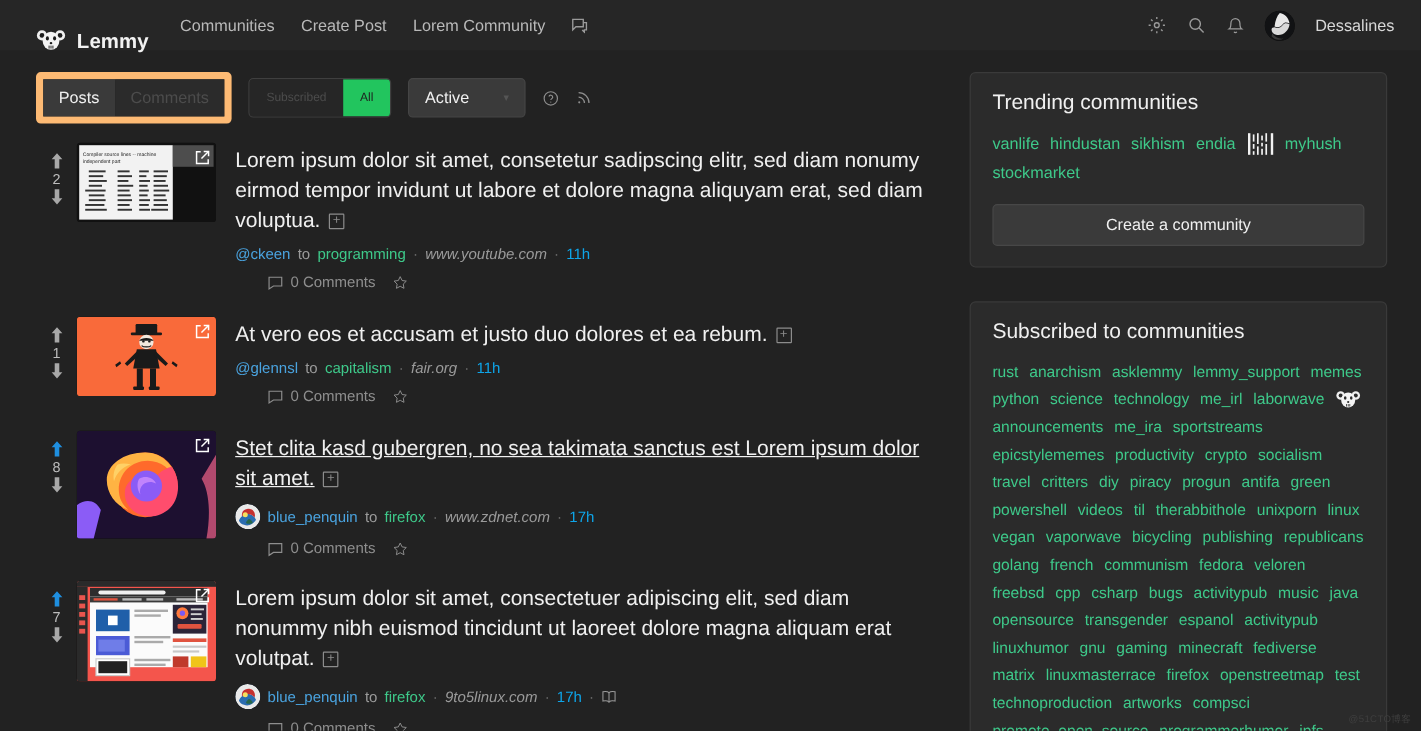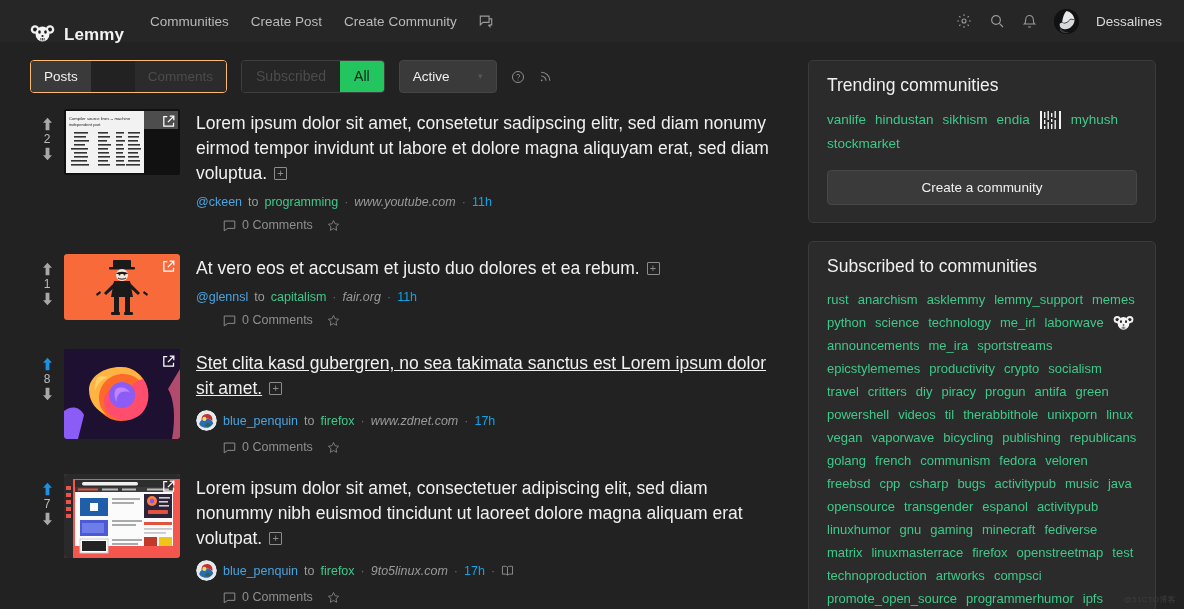--- a/index.html
+++ b/index.html
@@ -37,28 +37,28 @@
   }
   .user-name { font-size:13.5px; color:#d8d8d8; cursor:pointer; }
 
   
   .page { display:flex; padding:18px 24px 0 30px; gap:22px; }
   .main-col { width:756px; flex:none; }
   .side-col { width:348px; flex:none; }
 
   
   .filterbar { display:flex; align-items:center; gap:14px; margin-bottom:16px; }
-  .btn-group { display:flex; border:1px solid #fdba74; border-radius:4px; overflow:hidden;gap:44px; }
+  .btn-group { display:flex; border:6px solid #fdba74; border-radius:4px; overflow:hidden; }
   .btn-group .gbtn {
     font-size:13.5px; padding:7px 13px; cursor:pointer; background:#2b2b2b;
     color:#4c4c4c; border:none; font-family:inherit; line-height:17px;
   }
   .btn-group .gbtn.active { background:#3a3a3a; color:#f0f0f0; }
   .btn-group2 { display:flex; border:1px solid #3f3f3f; border-radius:4px; overflow:hidden; }
-  .btn-group2 .gbtn { font-size:14px; padding:7px 14px; cursor:pointer; background:#262626;
+  .btn-group2 .gbtn { font-size:10px; padding:7px 14px; cursor:pointer; background:#262626;
     color:#4c4c4c; border:none; font-family:inherit; line-height:17px; }
   .btn-group2 .gbtn.active { background:#22c55e; color:#1e1e1e; font-weight:400; }
   .sort-select {
     background:#3a3a3a; color:#f0f0f0; border:1px solid #454545; border-radius:4px;
     font-size:13.5px; padding:7px 13px; width:98px; display:flex; align-items:center;
     justify-content:space-between; cursor:pointer; line-height:17px;
   }
   .sort-caret { color:#555; font-size:9px; }
   .small-icon { color:#8d8d8d; cursor:pointer; display:flex; align-items:center; }
 
@@ -97,21 +97,21 @@
   .meta .dot { color:#6d6d6d; }
   .meta .domain { font-style:italic; color:#9a9a9a; cursor:pointer; }
   .meta .time { color:#0ea5e9; }
   .meta .to { color:#9a9a9a; }
   .actions { display:flex; align-items:center; gap:14px; margin-top:9px; font-size:12.5px; color:#8e8e8e;padding-left:27px; }
   .actions .act { display:flex; align-items:center; gap:6px; cursor:pointer; }
 
   
   .card {
     background:#2b2b2b; border:1px solid #3a3a3a; border-radius:5px;
-    padding:14px 18px 17px 18px; margin-bottom:18px;
+    padding:14px 18px 17px 18px; margin-bottom:28px;
   }
   .card-title { font-size:17.5px; color:#f0f0f0; font-weight:400; margin:0 0 13px 0; }
   .comm-list { display:flex; flex-wrap:wrap; align-items:center; gap:3px 9px; line-height:20px; }
   .comm-link { color:#3ec98a; font-size:13.5px; text-decoration:none; cursor:pointer; }
   .create-btn {
     display:block; width:100%; margin-top:16px; background:#3a3a3a; border:1px solid #474747;
     border-radius:4px; color:#f0f0f0; font-size:13.5px; font-family:inherit;
     padding:9px 0; cursor:pointer;
   }
   .sub-list { display:flex; flex-wrap:wrap; align-items:center; gap:4px 9px; line-height:19px; }
@@ -142,21 +142,21 @@
         <rect x="24.2" y="30" width="1.6" height="5" fill="#1c1c1c"></rect>
         <rect x="27.4" y="30" width="1.6" height="5" fill="#1c1c1c"></rect>
       </svg>
     </span>
     <span class="brand-name">Lemmy</span>
   </div>
 
   <div class="nav-links">
     <a class="nav-link">Communities</a>
     <a class="nav-link">Create Post</a>
-    <a class="nav-link">Create Community</a>
+    <a class="nav-link">Lorem Community</a>
     <span class="nav-icon-btn">
       <svg width="14" height="14" viewBox="0 0 16 16" fill="none" stroke="#9a9a9a" stroke-width="1.3">
         <path d="M1.5 2.5h10v7h-7l-3 3z"></path>
           <path d="M11.5 5.5h3v7h-2v2l-2-2"></path>
       </svg>
     </span>
   </div>
 
   <div class="nav-right">
     <span class="nav-icon-btn">

